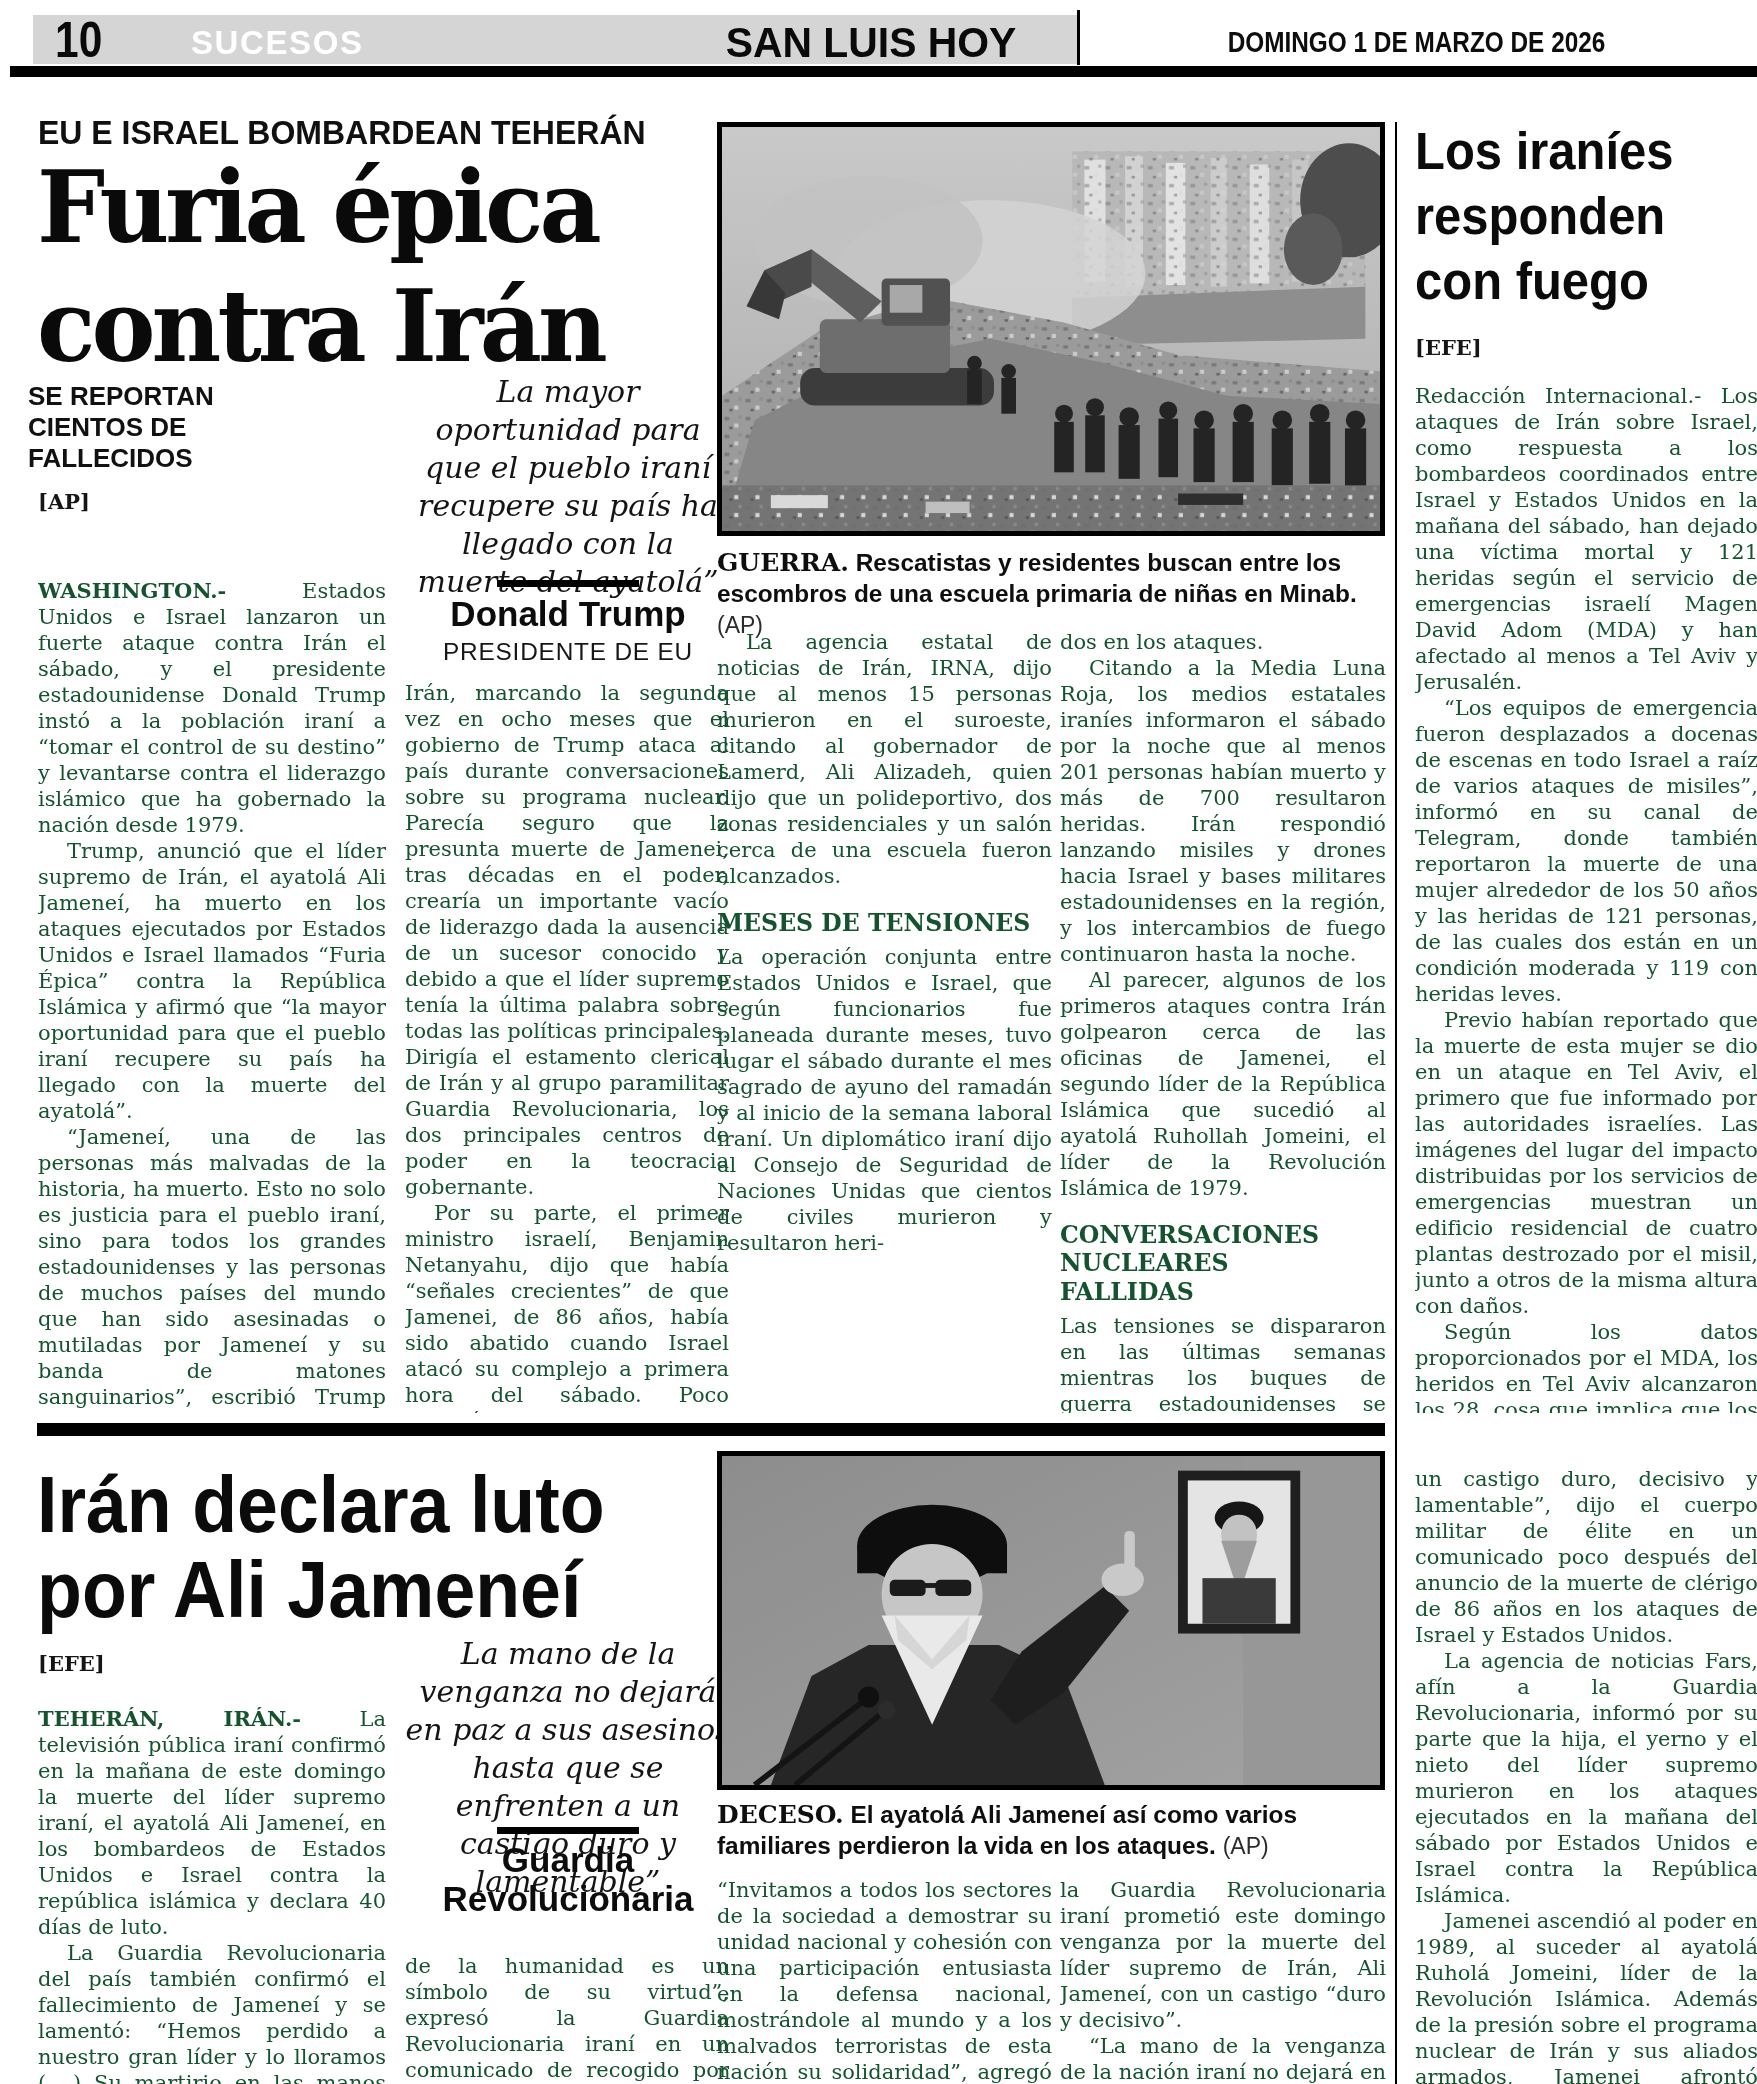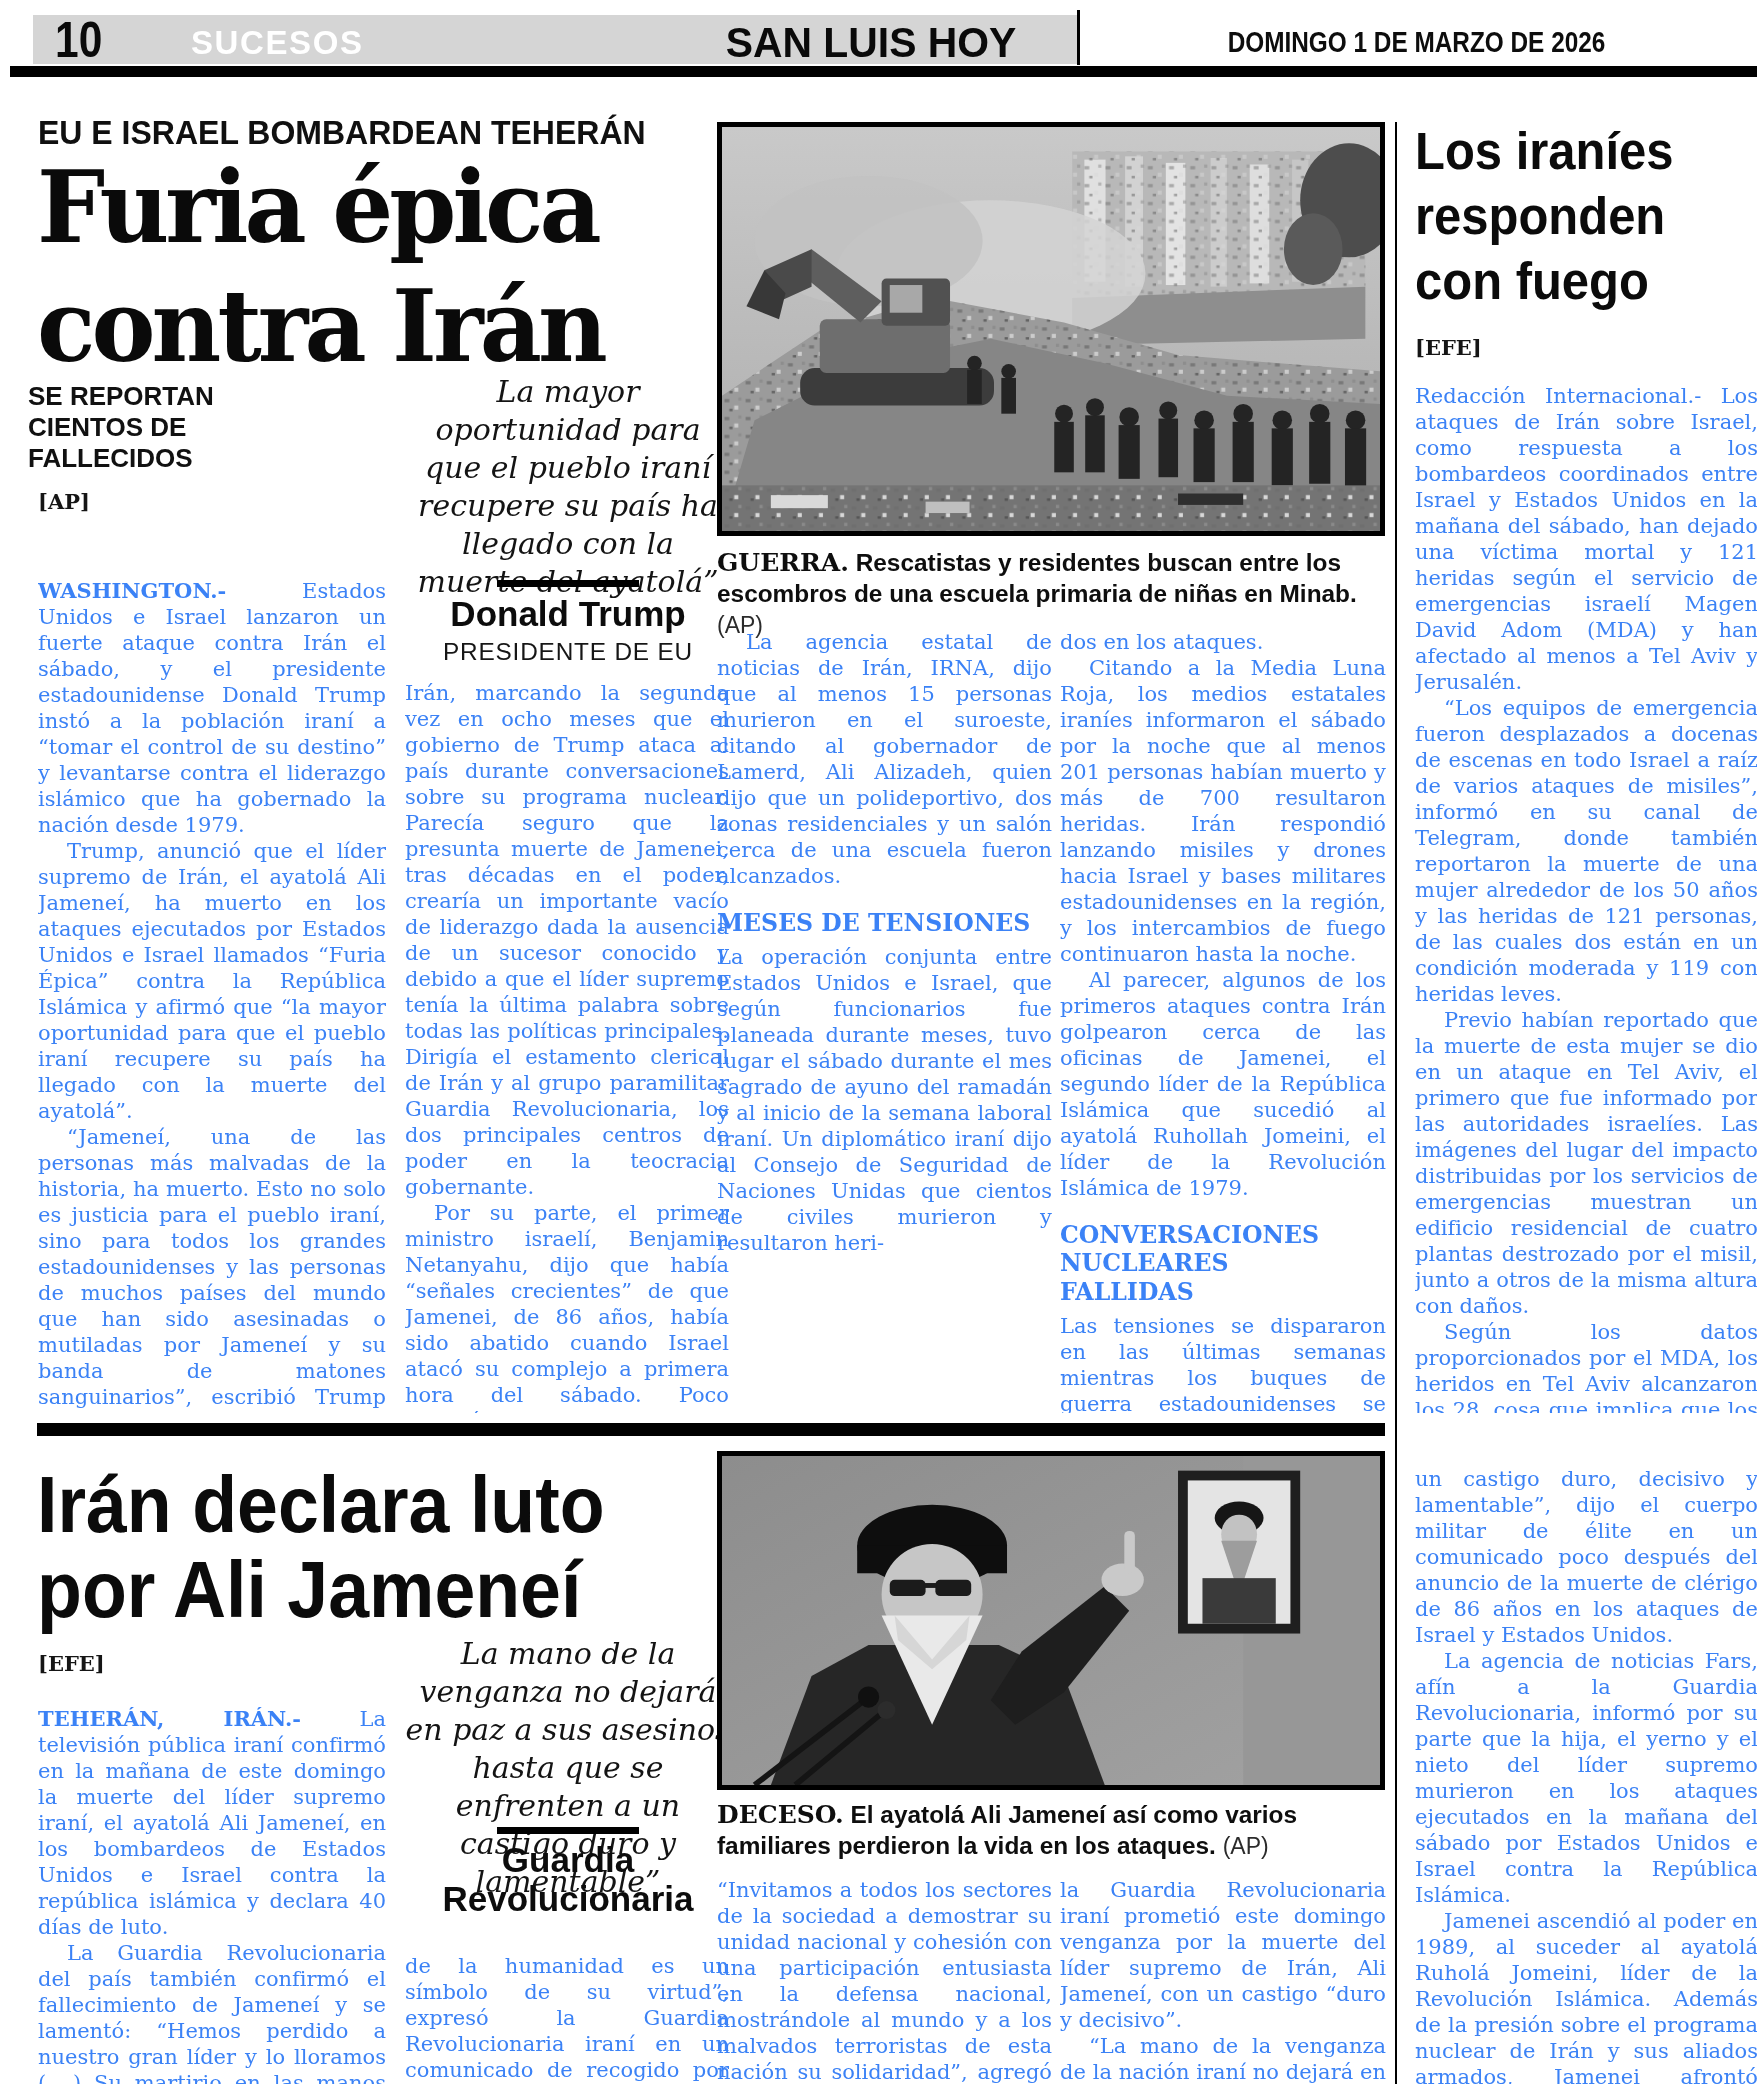--- a/index.html
+++ b/index.html
@@ -1,21 +1,21 @@
 <!DOCTYPE html>
 <html lang="es" style="font-size:13px"><head>
 <meta charset="utf-8">
 <style>
   html,body{margin:0;padding:0;background:#ffffff;}
   body{width:1758px;height:2084px;position:relative;font-family:"DejaVu Serif",serif;color:#151515;-webkit-font-smoothing:antialiased;}
   .abs{position:absolute;}
   .sans{font-family:"Liberation Sans","DejaVu Sans",sans-serif;}
   .bar{background:#000;}
   .band{background:#d5d5d5;}
-  .bodycol{font-family:"DejaVu Serif",serif;font-size:21px;line-height:26px;text-align:justify;color:#3b82f6;overflow:hidden;hyphens:auto;}
+  .bodycol{font-family:"DejaVu Serif",serif;font-size:21px;line-height:26px;text-align:justify;color:#14532d;overflow:hidden;hyphens:auto;}
   .bodycol p{margin:0;}
   .bodycol p.ind{text-indent:29px;}
   .leadin{font-weight:bold;}
   .subhead{font-family:"DejaVu Serif",serif;font-weight:bold;font-size:23.6px;line-height:28.5px;text-align:left;margin:19.5px 0 6.5px 0;text-indent:0;}
   .kicker{font-family:"Liberation Sans","DejaVu Sans",sans-serif;font-weight:700;font-size:33px;letter-spacing:0px;color:#101010;white-space:nowrap;transform:scaleX(.97);transform-origin:left;}
   .kicker b{font-weight:900;}
   .mainhead{font-family:"DejaVu Serif",serif;font-weight:bold;font-size:99px;line-height:119px;letter-spacing:-4.1px;color:#0a0a0a;white-space:nowrap;transform:scaleX(.97);transform-origin:left;}
   .deckline{font-family:"Liberation Sans","DejaVu Sans",sans-serif;font-weight:700;font-size:26px;line-height:31px;color:#111;}
   .agency{font-family:"DejaVu Serif",serif;font-weight:bold;font-size:21px;text-align:left;}
   .pullquote{font-family:"DejaVu Serif",serif;font-style:italic;font-size:30px;line-height:38px;text-align:center;color:#141414;}

